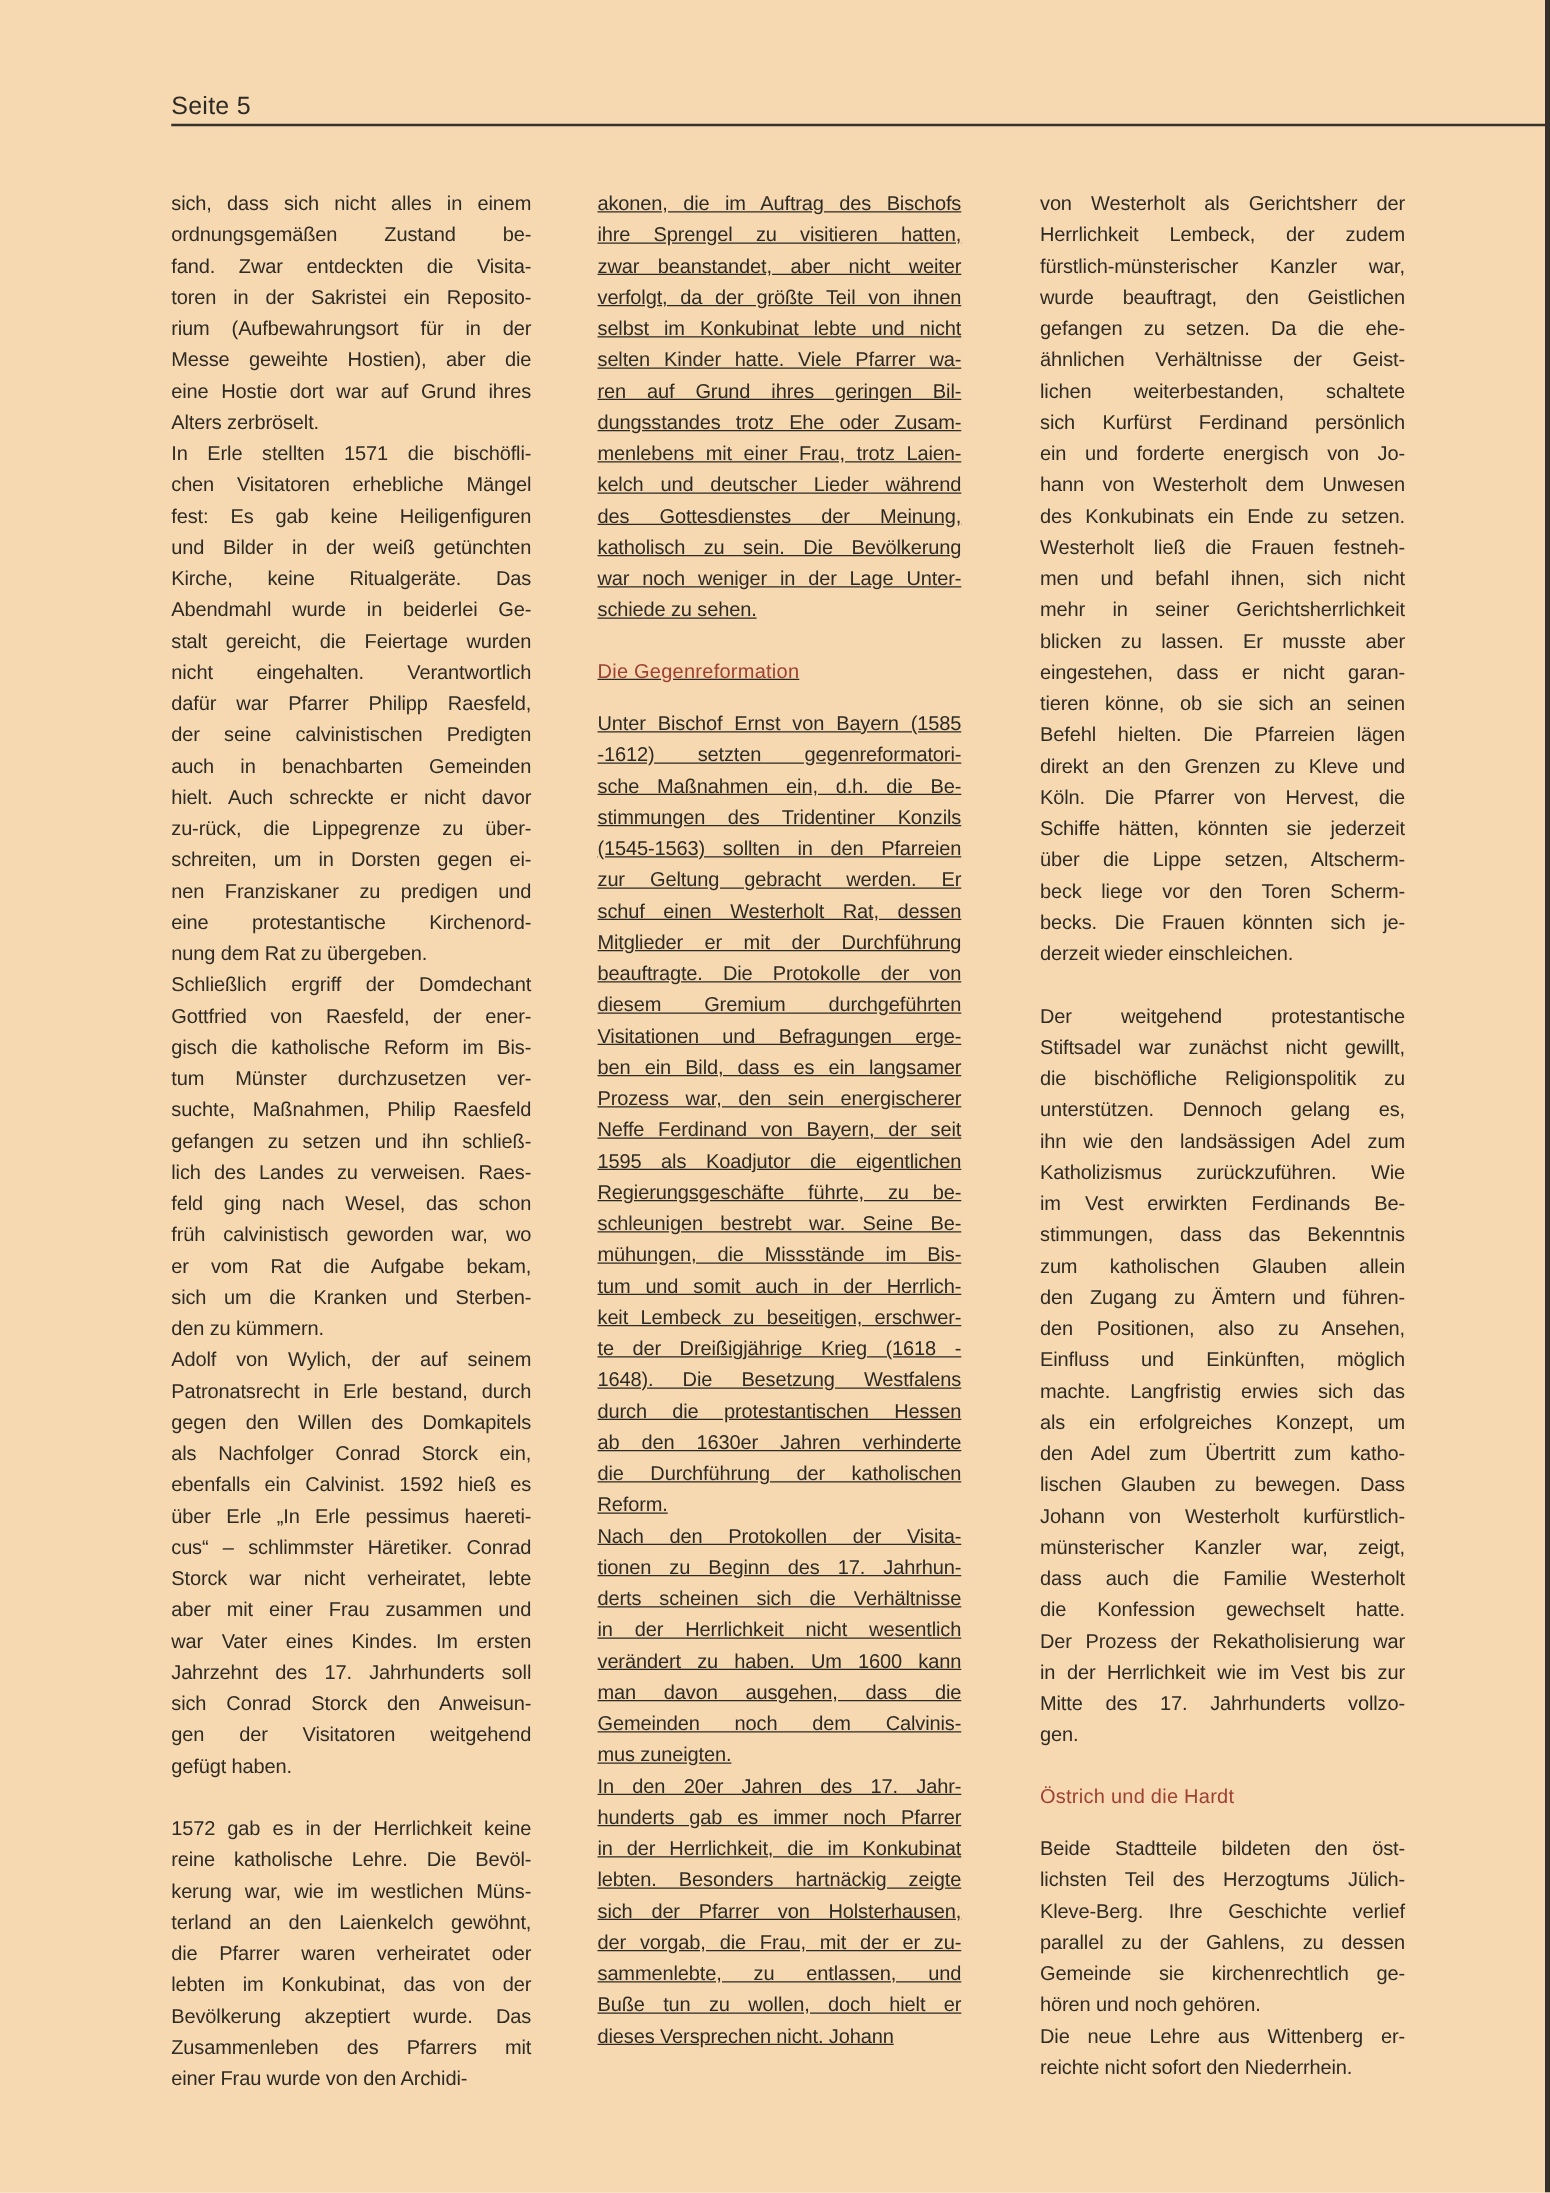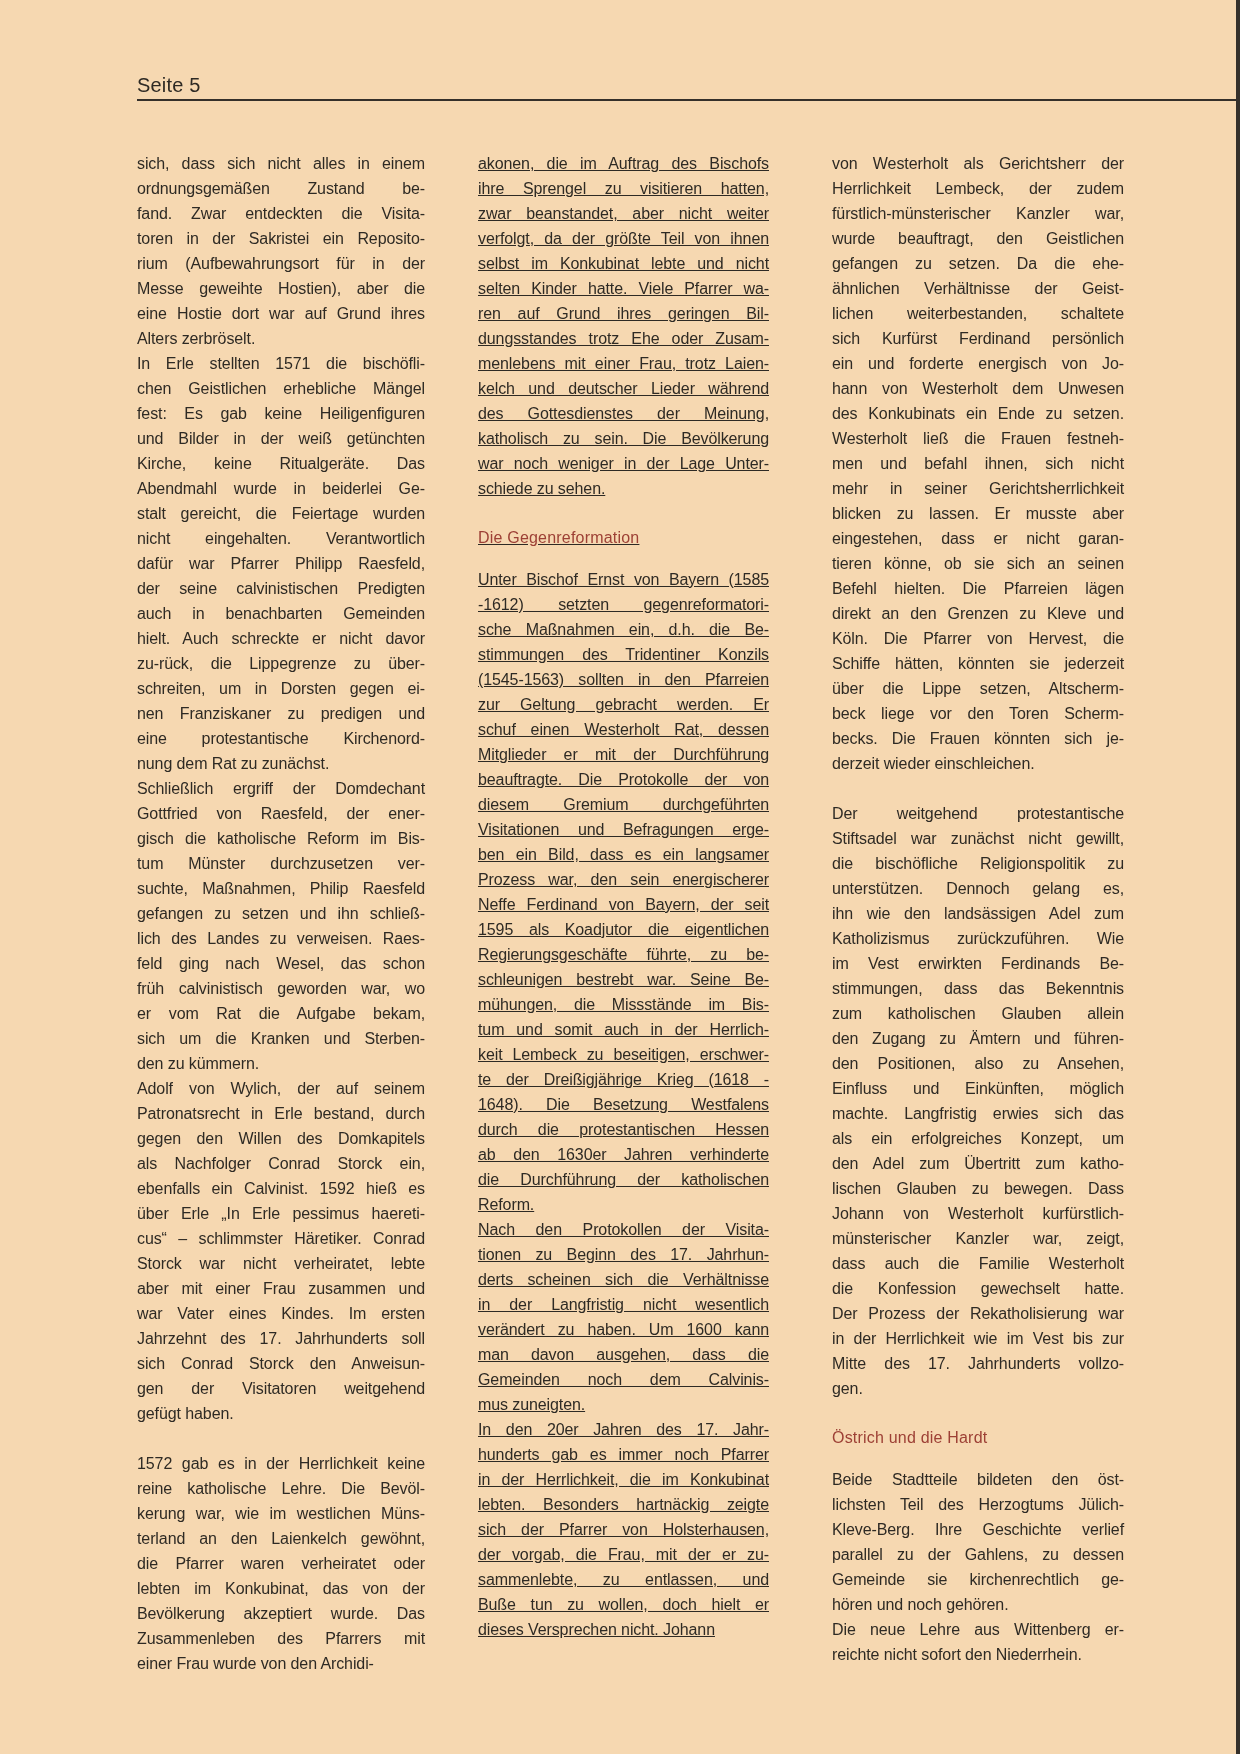--- a/index.html
+++ b/index.html
@@ -79,36 +79,36 @@
         <div class="line j">ordnungsgemäßen Zustand be-</div>
         <div class="line j">fand. Zwar entdeckten die Visita-</div>
         <div class="line j">toren in der Sakristei ein Reposito-</div>
         <div class="line j">rium (Aufbewahrungsort für in der</div>
         <div class="line j">Messe geweihte Hostien), aber die</div>
         <div class="line j">eine Hostie dort war auf Grund ihres</div>
         <div class="line">Alters zerbröselt.</div>
       </div>
       <div class="block body">
         <div class="line j">In Erle stellten 1571 die bischöfli-</div>
-        <div class="line j">chen Geistlichen erhebliche Mängel</div>
+        <div class="line j">chen Visitatoren erhebliche Mängel</div>
         <div class="line j">fest: Es gab keine Heiligenfiguren</div>
         <div class="line j">und Bilder in der weiß getünchten</div>
         <div class="line j">Kirche, keine Ritualgeräte. Das</div>
         <div class="line j">Abendmahl wurde in beiderlei Ge-</div>
         <div class="line j">stalt gereicht, die Feiertage wurden</div>
         <div class="line j">nicht eingehalten. Verantwortlich</div>
         <div class="line j">dafür war Pfarrer Philipp Raesfeld,</div>
         <div class="line j">der seine calvinistischen Predigten</div>
         <div class="line j">auch in benachbarten Gemeinden</div>
         <div class="line j">hielt. Auch schreckte er nicht davor</div>
         <div class="line j">zu-rück, die Lippegrenze zu über-</div>
         <div class="line j">schreiten, um in Dorsten gegen ei-</div>
         <div class="line j">nen Franziskaner zu predigen und</div>
         <div class="line j">eine protestantische Kirchenord-</div>
-        <div class="line">nung dem Rat zu zunächst.</div>
+        <div class="line">nung dem Rat zu übergeben.</div>
       </div>
       <div class="block body">
         <div class="line j">Schließlich ergriff der Domdechant</div>
         <div class="line j">Gottfried von Raesfeld, der ener-</div>
         <div class="line j">gisch die katholische Reform im Bis-</div>
         <div class="line j">tum Münster durchzusetzen ver-</div>
         <div class="line j">suchte, Maßnahmen, Philip Raesfeld</div>
         <div class="line j">gefangen zu setzen und ihn schließ-</div>
         <div class="line j">lich des Landes zu verweisen. Raes-</div>
         <div class="line j">feld ging nach Wesel, das schon</div>
@@ -190,21 +190,21 @@
         <div class="line j">1648). Die Besetzung Westfalens</div>
         <div class="line j">durch die protestantischen Hessen</div>
         <div class="line j">ab den 1630er Jahren verhinderte</div>
         <div class="line j">die Durchführung der katholischen</div>
         <div class="line">Reform.</div>
       </div>
       <div class="block body">
         <div class="line j">Nach den Protokollen der Visita-</div>
         <div class="line j">tionen zu Beginn des 17. Jahrhun-</div>
         <div class="line j">derts scheinen sich die Verhältnisse</div>
-        <div class="line j">in der Langfristig nicht wesentlich</div>
+        <div class="line j">in der Herrlichkeit nicht wesentlich</div>
         <div class="line j">verändert zu haben. Um 1600 kann</div>
         <div class="line j">man davon ausgehen, dass die</div>
         <div class="line j">Gemeinden noch dem Calvinis-</div>
         <div class="line">mus zuneigten.</div>
       </div>
       <div class="block body">
         <div class="line j">In den 20er Jahren des 17. Jahr-</div>
         <div class="line j">hunderts gab es immer noch Pfarrer</div>
         <div class="line j">in der Herrlichkeit, die im Konkubinat</div>
         <div class="line j">lebten. Besonders hartnäckig zeigte</div>

